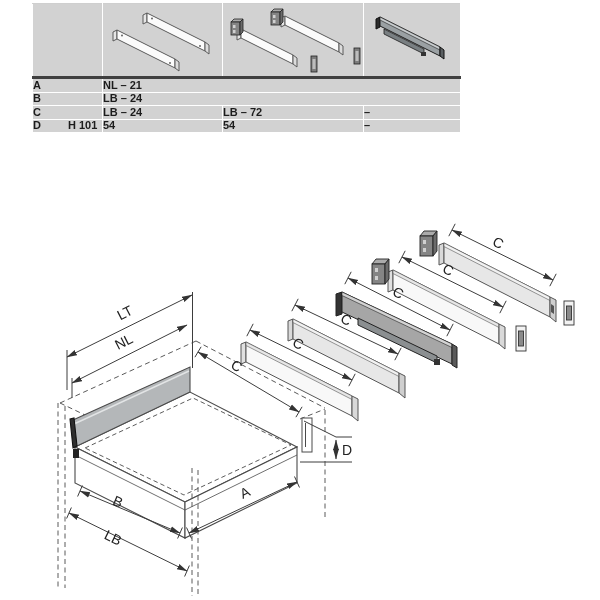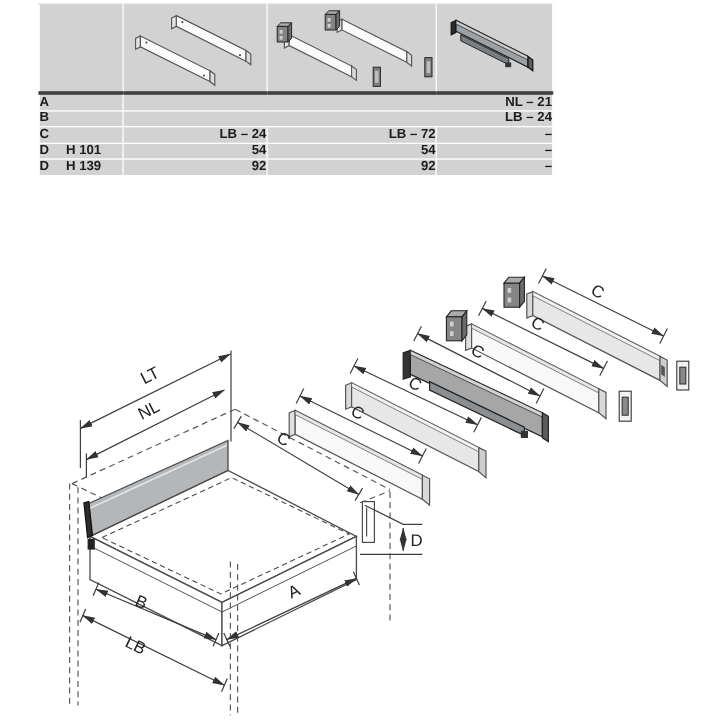--- a/index.html
+++ b/index.html
@@ -3,22 +3,22 @@
 <meta charset="utf-8">
 <style>
   html,body{margin:0;padding:0;background:#fff;}
   body{width:600px;height:600px;position:relative;font-family:"Liberation Sans",sans-serif;overflow:hidden;}
   .spec-wrap{position:absolute;left:32px;top:3px;width:428px;}
   table.spec{border-collapse:collapse;width:428px;table-layout:fixed;}
   table.spec td{background:#d2d2d2;border:1.5px solid #fff;height:12.5px;
     font-size:11px;font-weight:700;color:#1c1c1c;padding:0;line-height:1;}
   table.spec tr.imgs td{height:72px;border-top:1px solid #cfcfcf;border-bottom:3px solid #404040;}
   td.lbl{text-align:left;padding-left:6px;}
-  td.lbl .sub{display:inline-block;margin-left:14px;}
-  td.val{text-align:right;}
+  td.lbl .sub{display:inline-block;margin-left:27px;}
+  td.val{text-align:left;}
   .pimg{display:block;margin:0 auto;}
   svg text.dim{font-family:"Liberation Sans",sans-serif;font-size:14px;fill:#222;}
 </style>
 </head>
 <body>
 
 <div class="spec-wrap">
 <table class="spec">
   <colgroup>
         <col style="width:70px">
@@ -107,26 +107,20 @@
   <tr>
     <td class="lbl"><span>C</span></td>
     <td class="val">LB – 24</td>
     <td class="val">LB – 72</td>
     <td class="val">–</td>
   </tr>
   <tr>
     <td class="lbl"><span>D</span><span class="sub">H 101</span></td>
     <td class="val">54</td>
     <td class="val">54</td>
-    <td class="val">–</td>
-  </tr>
-  <tr>
-    <td class="lbl"><span>D</span><span class="sub">H 139</span></td>
-    <td class="val">92</td>
-    <td class="val">92</td>
     <td class="val">–</td>
   </tr>
 </tbody>
     </table>
 </div>
 
 <svg style="position:absolute;left:0;top:200px;" width="600" height="400" viewBox="0 0 600 400">
   <defs>
     <marker id="ah" markerWidth="11" markerHeight="8" refX="10" refY="3.5" orient="auto-start-reverse">
       <path d="M0,0.6 L10.5,3.5 L0,6.4 z" fill="#333"></path>

